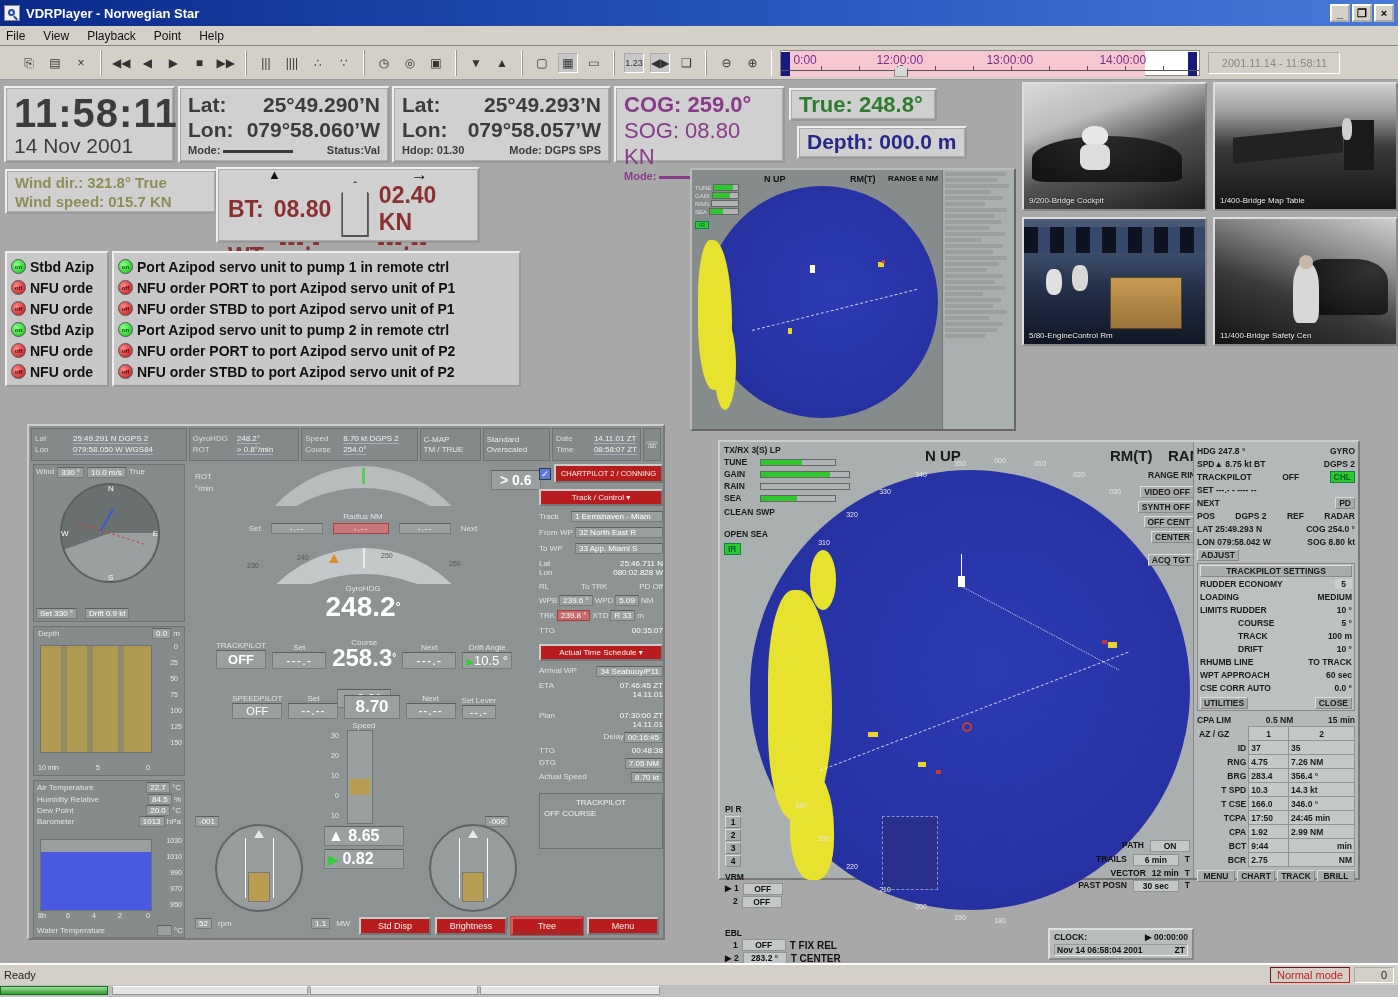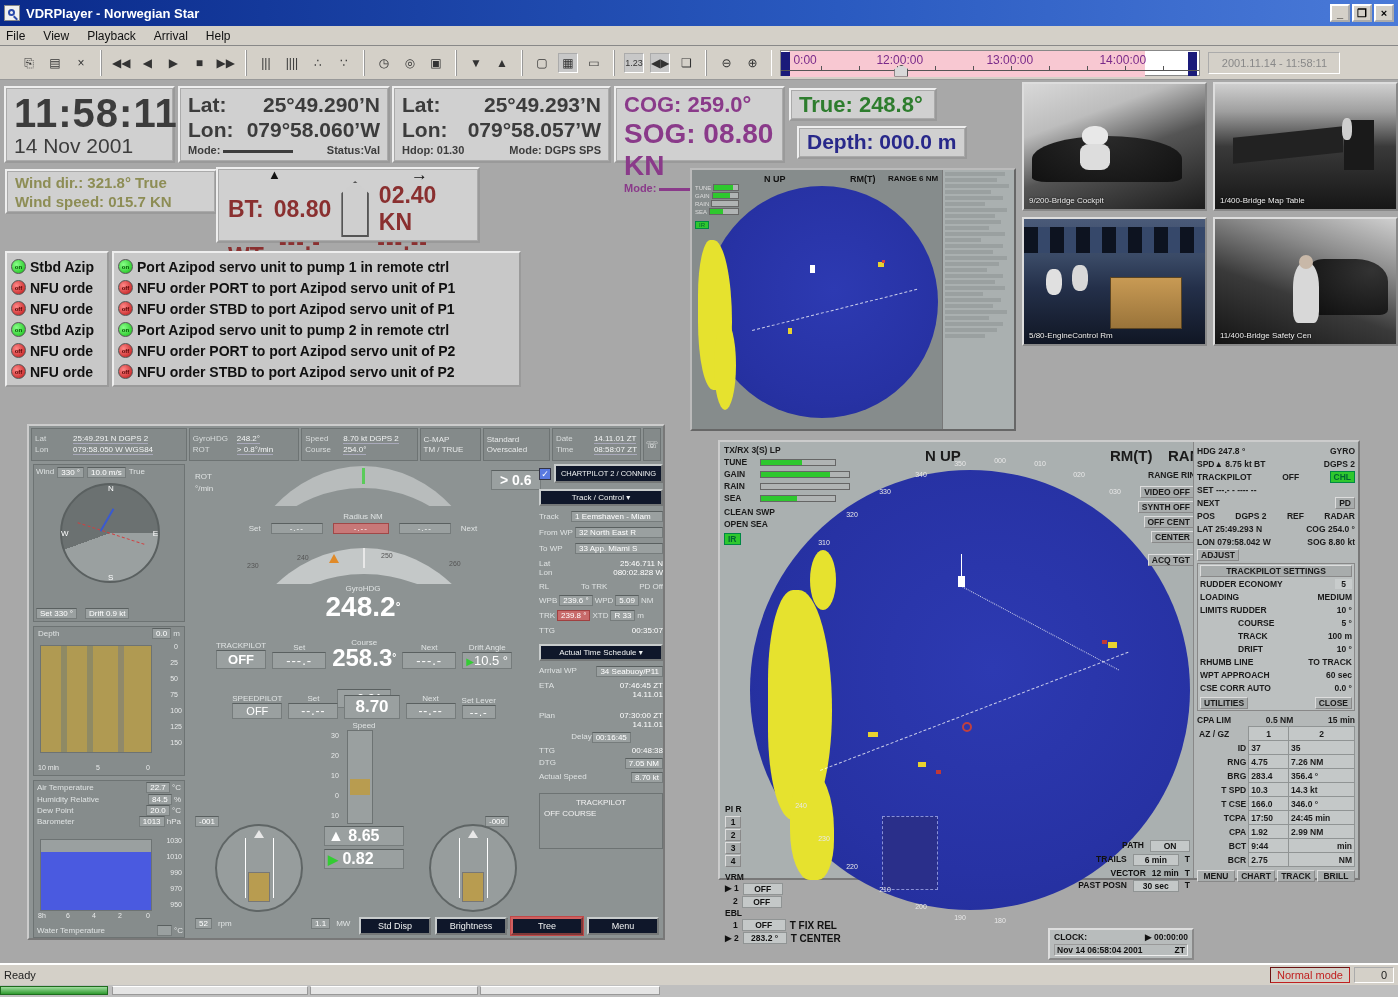--- a/index.html
+++ b/index.html
@@ -66,21 +66,21 @@
   .arcband i{position:absolute;left:0;width:100%;height:300px;border-radius:50%;border-top:22px solid #b8bcbc;}
   .tapeband i{border-top:26px solid #c4c8c8;}
   .greenarrow{color:#3c3;font-size:10px;}
   .kbar{background:#b89c50;}
   .podc{position:absolute;width:88px;height:88px;border:2px solid #5f6565;border-radius:50%;background:#979d9d;}
   .podc .mast{position:absolute;left:50%;top:12px;width:1px;height:60px;background:#fff;transform:translateX(-14px);box-shadow:28px 0 0 #fff;}
   .podc .tri{position:absolute;left:50%;top:4px;transform:translateX(-50%);width:0;height:0;border-left:5px solid transparent;border-right:5px solid transparent;border-bottom:8px solid #e8e8e8;}
   .podc .fill{position:absolute;left:50%;bottom:8px;transform:translateX(-50%);width:22px;height:30px;background:#b89c50;border:1px solid #777;}
   .graphbox{background:#9aa0a0;border:1px solid #6d7373;position:relative;}
   .ticklab{position:absolute;color:#e8eaea;font-size:7px;}
-  .rbtn{background:#0f172a;border:2px outset #c8cccc;color:#f0f2f2;text-align:center;font-size:9px;padding:2px 6px;}
+  .rbtn{background:#b91c1c;border:2px outset #c8cccc;color:#f0f2f2;text-align:center;font-size:9px;padding:2px 6px;}
   .rbtn.hot{border-color:#d06060;box-shadow:0 0 0 1px #c04848;}
   
   .radar-big{left:718px;top:440px;width:642px;height:440px;background:#aab0b0;border:2px outset #ccc;font-size:8.5px;color:#1a1a1a;font-weight:bold;}
   .rcircle{position:absolute;border-radius:50%;background:radial-gradient(circle at 55% 45%,#2d3ab2 0%,#2732a4 60%,#212c96 100%);}
   .ringlab{position:absolute;color:#e8e8e8;font-size:7px;font-weight:normal;transform:translate(-50%,-50%);}
   .land{position:absolute;background:#e6e22e;}
   .blip{position:absolute;background:#fff;}
   .rline{position:absolute;height:0;border-top:1px dashed rgba(255,255,255,.75);transform-origin:0 0;}
   .rsbar{position:absolute;right:0;top:0;width:165px;bottom:0;background:#b4b8b8;border-left:1px solid #888;padding:2px 3px;}
   .rrow{display:flex;justify-content:space-between;align-items:center;min-height:13px;}
@@ -118,21 +118,21 @@
     <span class="ttl">VDRPlayer - Norwegian Star</span>
     <span class="winbtn">_</span>
     <span class="winbtn">❐</span>
     <span class="winbtn">×</span>
   </div>
 
   <div class="abs menubar">
     <span>File</span>
     <span>View</span>
     <span>Playback</span>
-    <span>Arrival</span>
+    <span>Point</span>
     <span>Help</span>
   </div>
 
   <div class="abs toolbar">
     <div class="tgrp" style="border-left:none">
       <span class="tico">⎘</span>
       <span class="tico">▤</span>
       <span class="tico">×</span>
     </div>
     <div class="tgrp">
@@ -225,21 +225,21 @@
         <span>079°58.057’W</span>
       </div>
     <div class="gpssmall">
         <span>Hdop: 01.30</span>
         <span>Mode: DGPS SPS</span>
       </div>
   </div>
 
   <div class="abs ipanel cog" style="left:614px;top:86px;width:171px;height:77px">
     <div style="font-size:22px;font-weight:bold">COG: 259.0°</div>
-    <div style="font-size:28px;font-weight:bold">SOG: 08.80 KN</div>
+    <div style="font-size:22px;font-weight:normal">SOG: 08.80 KN</div>
     <div style="font-size:11px;font-weight:bold"><span>Mode:</span> <span class="modeline"></span></div>
   </div>
 
   <div class="abs ipanel" style="left:789px;top:88px;width:148px;height:33px;padding:2px 8px">
     <div class="truev">True:  248.8°</div>
   </div>
 
   <div class="abs ipanel" style="left:797px;top:126px;width:170px;height:33px;padding:2px 8px">
     <div class="depthv">Depth: 000.0 m</div>
   </div>
@@ -620,21 +620,21 @@
           <span class="cval">34 Seabuoy/P11</span>
         </div>
       <div style="display:flex;justify-content:space-between;margin-top:4px">
           <span class="clabel">ETA</span>
           <span style="text-align:right;color:#fff"><span>07:46:45 ZT</span><br><span>14.11.01</span></span>
         </div>
       <div style="display:flex;justify-content:space-between;margin-top:12px">
           <span class="clabel">Plan</span>
           <span style="text-align:right;color:#fff"><span>07:30:00 ZT</span><br><span>14.11.01</span></span>
         </div>
-      <div style="display:flex;justify-content:center;margin-top:3px">
+      <div style="display:flex;justify-content:flex-end;margin-top:3px">
           <span class="clabel">Delay</span>
           <span class="cval">00:16:45</span>
         </div>
       <div style="display:flex;justify-content:space-between;margin-top:3px">
           <span class="clabel">TTG</span>
           <span style="color:#fff">00:48:38</span>
         </div>
       <div style="display:flex;justify-content:space-between;margin-top:3px">
           <span class="clabel">DTG</span>
           <span class="cval">7.05 NM</span>
@@ -785,21 +785,21 @@
             <i style="width:0"></i>
           </span>
         </div>
       <div style="display:flex;align-items:center;gap:4px;margin-top:2px">
           <span style="width:32px">SEA</span>
           <span class="gbar" style="width:76px">
             <i style="width:48%"></i>
           </span>
         </div>
       <div style="margin-top:4px">CLEAN SWP</div>
-      <div style="margin-top:2px">OPEN SEA</div>
+      <div style="margin-top:12px">OPEN SEA</div>
       <span class="chip green" style="display:inline-block;margin-top:4px">IR</span>
     </div>
     <span style="position:absolute;left:205px;top:5px;font-size:15px">N UP</span>
     <span style="position:absolute;left:390px;top:5px;font-size:15px">RM(T)</span>
     <span style="position:absolute;left:448px;top:5px;font-size:15px">RANGE</span>
     <span style="position:absolute;left:530px;top:5px;font-size:15px">6 NM</span>
     <span style="position:absolute;left:428px;top:28px">RANGE RINGS</span>
     <span style="position:absolute;left:520px;top:28px">OFF</span>
     <div style="position:absolute;left:398px;top:44px;width:76px;display:flex;flex-direction:column;gap:3px;align-items:flex-end">
       <span class="chip">VIDEO OFF</span>
@@ -965,21 +965,21 @@
       <div class="chip" style="display:block;width:16px;text-align:center;margin-top:1px">4</div>
       <div style="margin-top:5px">VRM</div>
       <div style="display:flex;gap:4px;margin-top:1px">
           <span>▶ 1</span>
           <span class="cell" style="background:#c4c8c8;border:1px solid #909494;width:40px;text-align:center">OFF</span>
         </div>
       <div style="display:flex;gap:4px;margin-top:1px">
           <span style="padding-left:8px">2</span>
           <span class="cell" style="background:#c4c8c8;border:1px solid #909494;width:40px;text-align:center">OFF</span>
         </div>
-      <div style="margin-top:0">EBL</div>
+      <div style="margin-top:20px">EBL</div>
       <div style="display:flex;gap:4px;margin-top:1px;align-items:center">
           <span style="padding-left:8px">1</span>
           <span class="cell" style="background:#c4c8c8;border:1px solid #909494;width:44px;text-align:center">OFF</span>
           <span style="font-size:10px">T  FIX REL</span>
         </div>
       <div style="display:flex;gap:4px;margin-top:1px;align-items:center">
           <span>▶ 2</span>
           <span class="cell" style="background:#c4c8c8;border:1px solid #909494;width:44px;text-align:center">283.2 °</span>
           <span style="font-size:10px">T  CENTER</span>
         </div>

